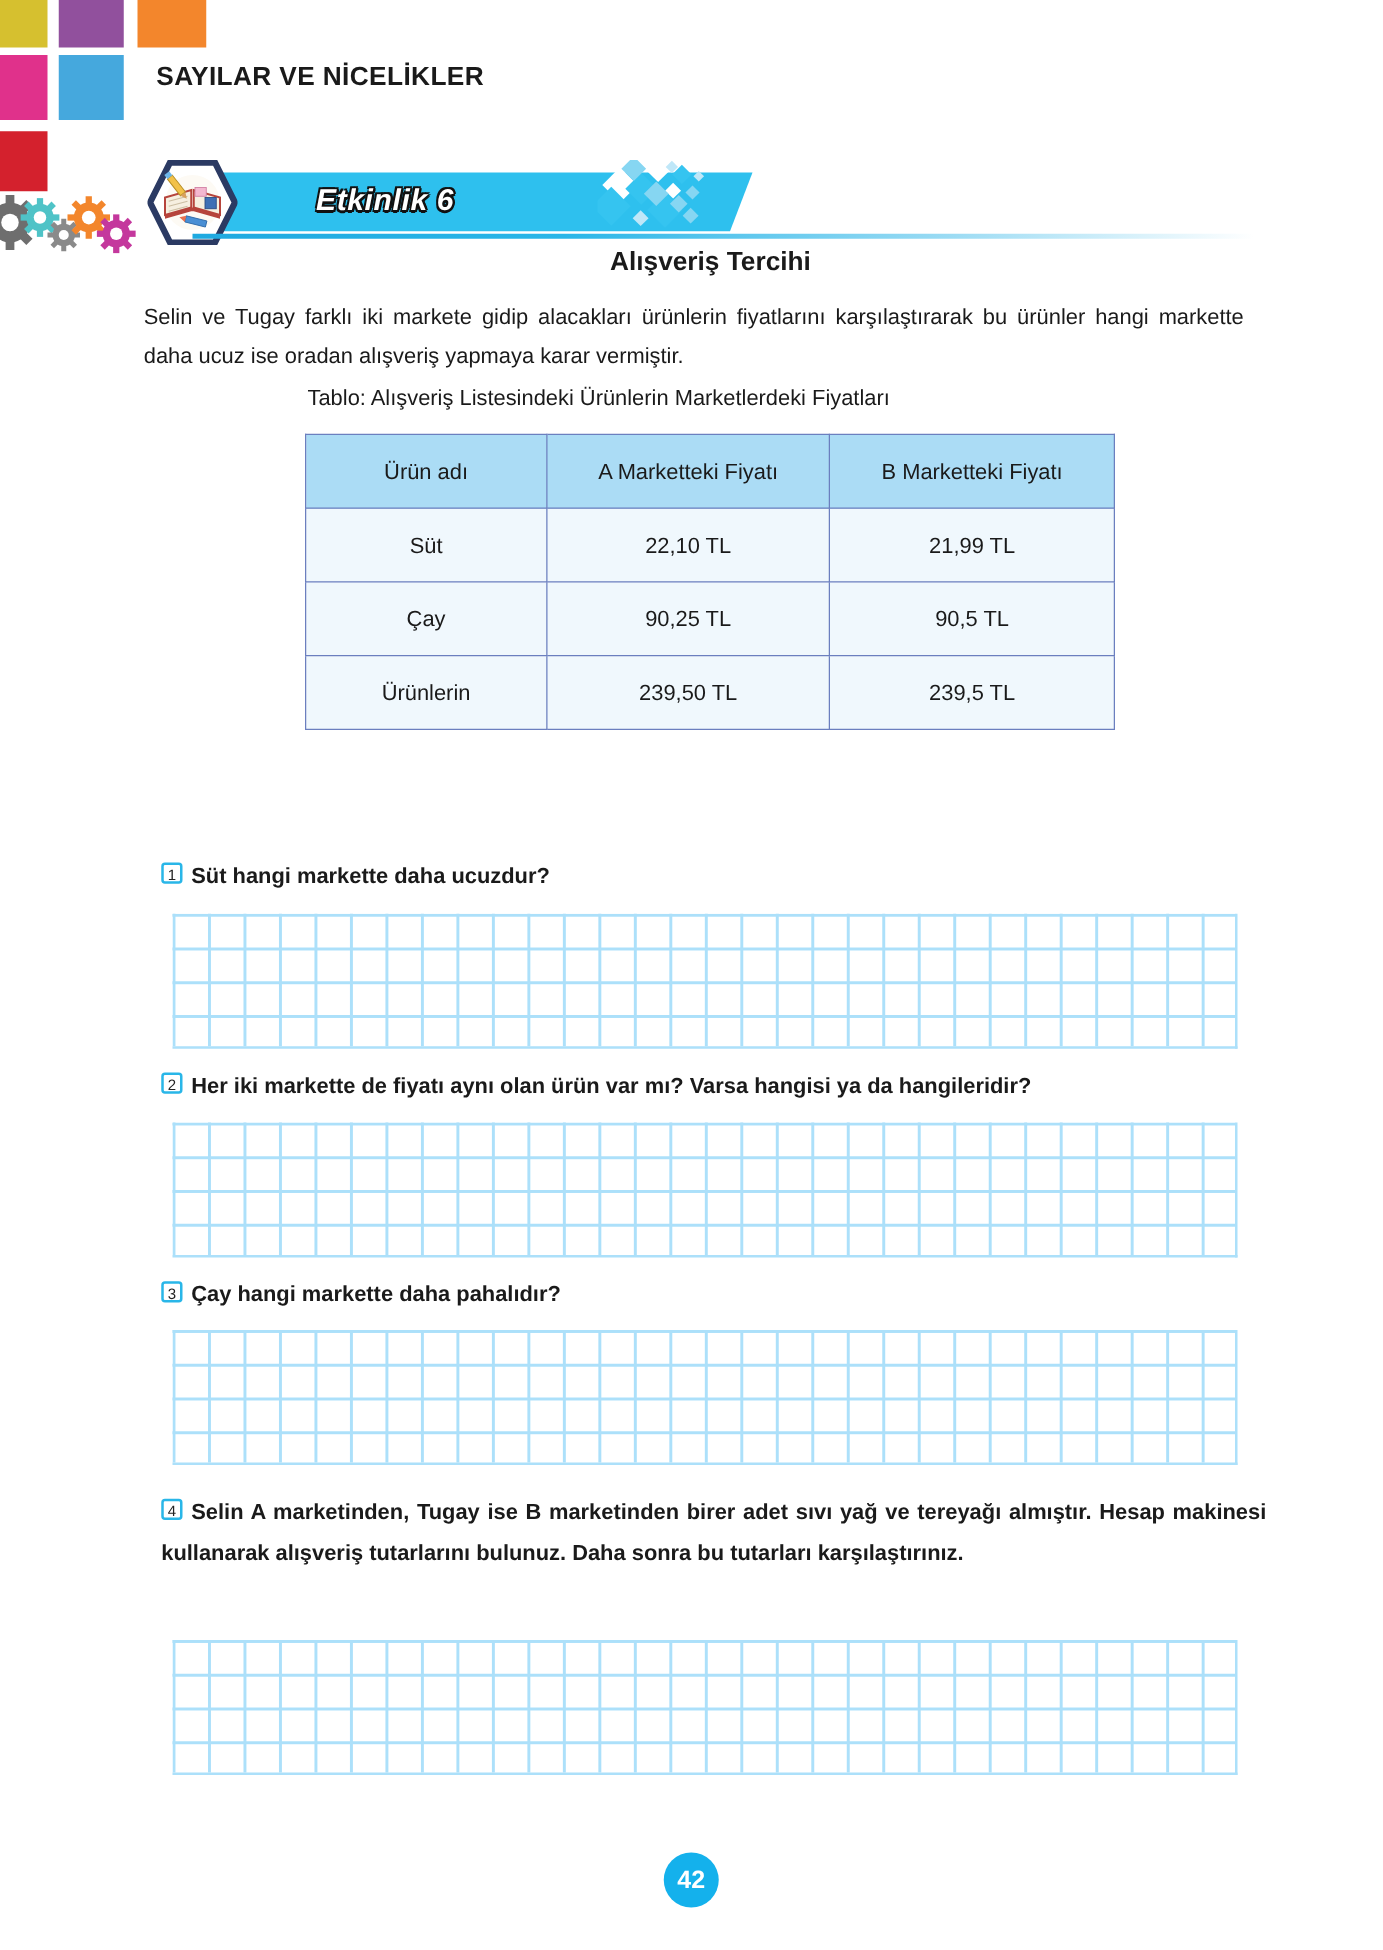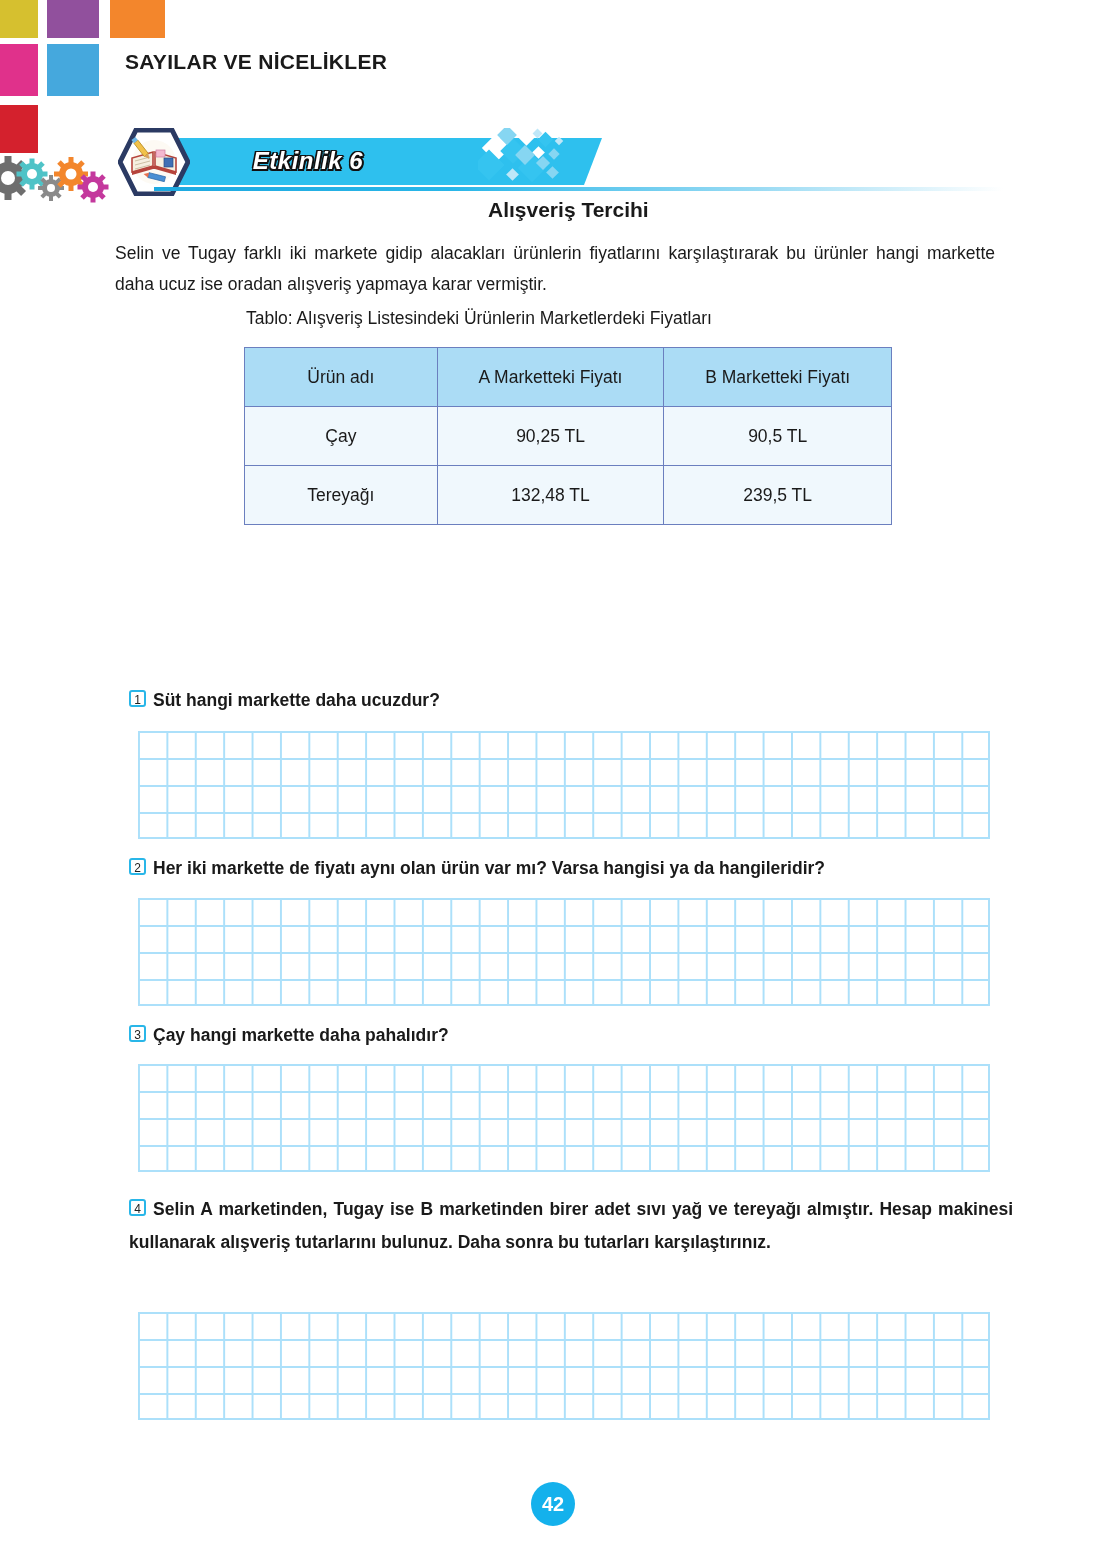--- a/index.html
+++ b/index.html
@@ -345,27 +345,32 @@
     </colgroup>
   <thead>
     <tr>
       <th>Ürün adı</th>
       <th>A Marketteki Fiyatı</th>
       <th>B Marketteki Fiyatı</th>
     </tr>
   </thead>
   <tbody>
     <tr>
+      <td>Süt</td>
+      <td>22,10 TL</td>
+      <td>21,99 TL</td>
+    </tr>
+    <tr>
       <td>Çay</td>
       <td>90,25 TL</td>
       <td>90,5 TL</td>
     </tr>
     <tr>
-      <td>Tereyağı</td>
-      <td>132,48 TL</td>
+      <td>Ürünlerin</td>
+      <td>239,50 TL</td>
       <td>239,5 TL</td>
     </tr>
   </tbody>
 </table>
 
 <div class="question" style="top:690px">
   <span class="qnum">1</span><span class="qtext">Süt hangi markette daha ucuzdur?</span>
 </div>
 <div class="answer-grid" style="top:731px"></div>
 

